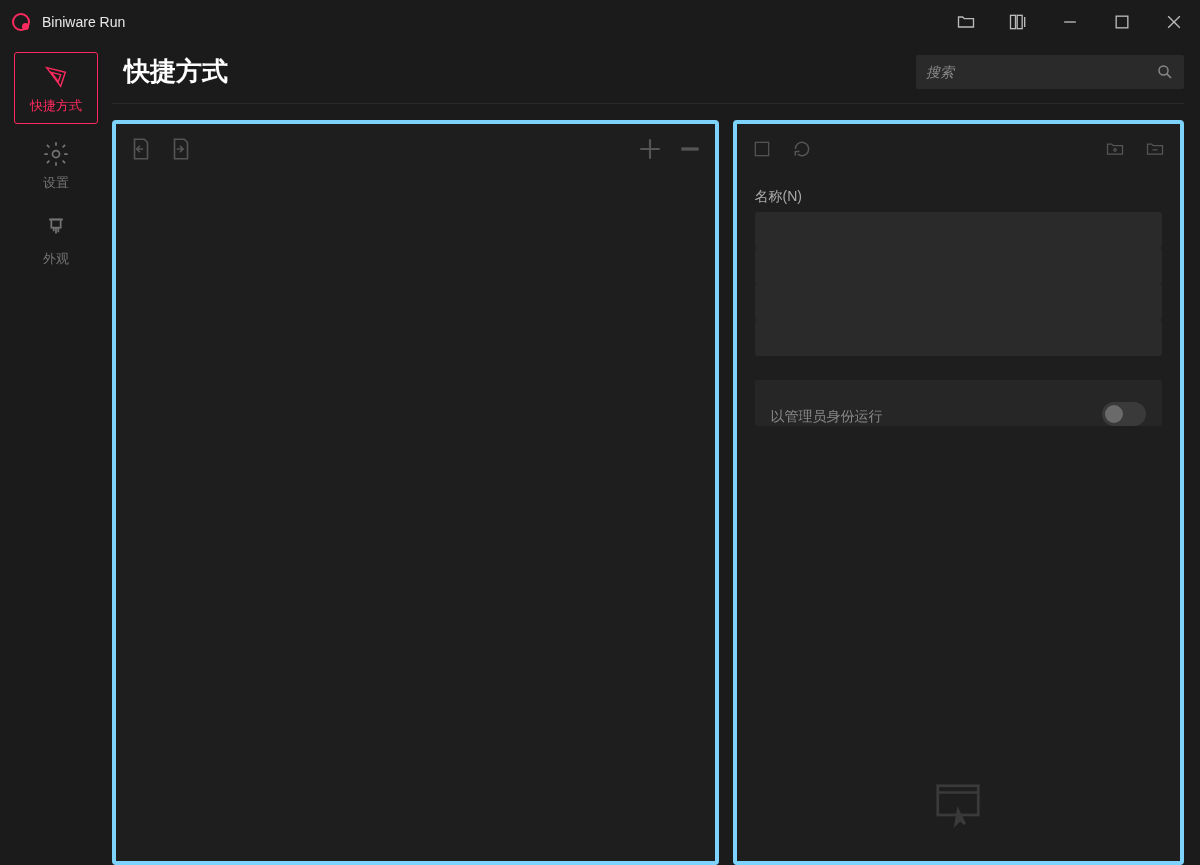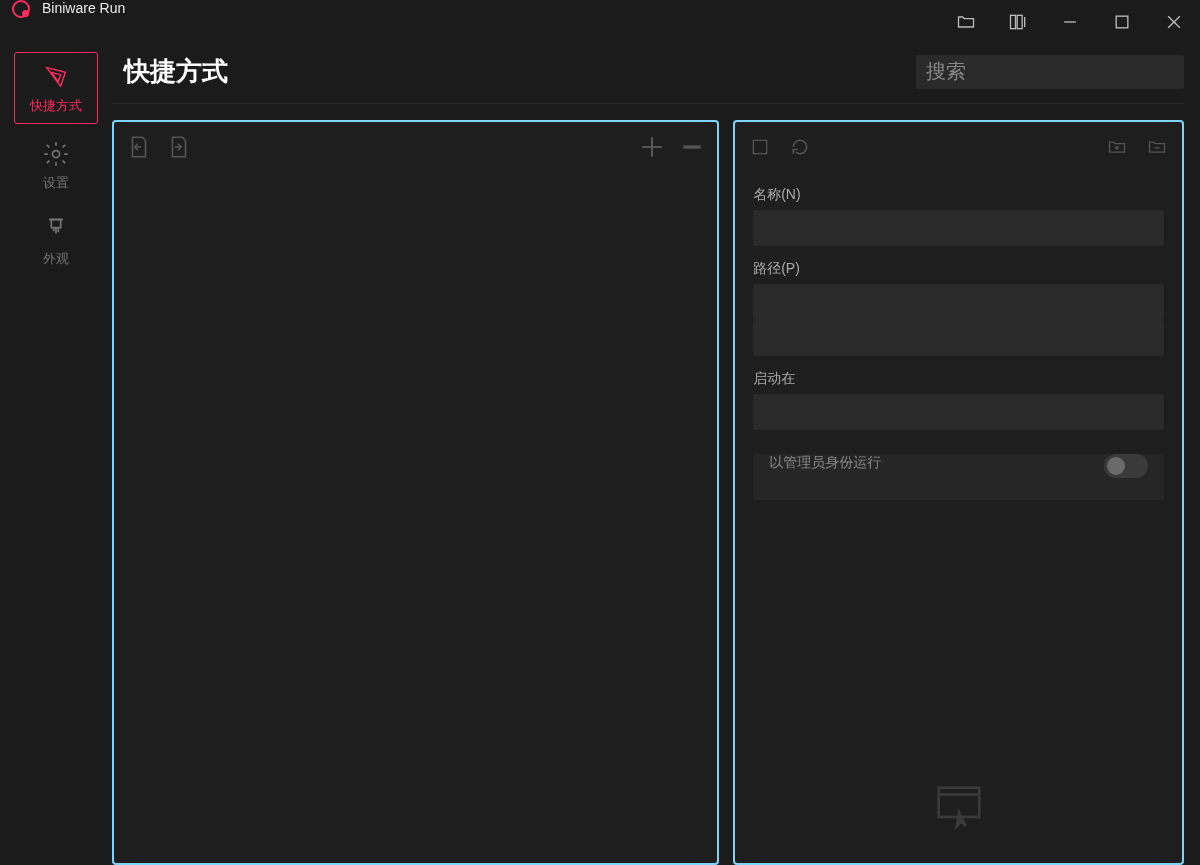--- a/index.html
+++ b/index.html
@@ -8,20 +8,21 @@
   height: 865px;
   background: #1b1b1b;
   font-family: -apple-system, "Segoe UI", "Microsoft YaHei", sans-serif;
   color: #bbb;
   overflow: hidden;
 }
 
 .titlebar {
   height: 44px;
   display: flex;
+  align-items: center;
   padding: 0 0 0 12px;
   background: #1b1b1b;
 }
 .titlebar .logo {
   width: 18px; height: 18px;
   border: 2.5px solid #ff2a5f;
   border-radius: 50%;
   display: inline-block;
   position: relative;
 }
@@ -110,35 +111,36 @@
   width: 268px;
   height: 34px;
   padding: 0 10px;
 }
 .search input {
   flex: 1;
   background: transparent;
   border: none;
   outline: none;
   color: #7dd3fc;
-  font-size: 20px;
+  font-size: 14px;
+  font-style: italic;
 }
 .search input::placeholder { color: #888; }
 .search svg { width: 18px; height: 18px; color: #888; }
 
 .panels {
   display: flex;
   gap: 14px;
   padding-top: 16px;
   flex: 1;
   min-height: 0;
 }
 
 .panel {
-  border: 2px solid #7dd3fc;
+  border: 4px solid #7dd3fc;
   border-radius: 4px;
   display: flex;
   flex-direction: column;
   background: #1e1e1e;
 }
 .panel-left { flex: 1.35; }
 .panel-right { flex: 1; }
 
 .panel-tb {
   display: flex;
@@ -178,21 +180,21 @@
   background: #2a2a2a;
   border: none;
   outline: none;
   color: #ccc;
   padding: 0 10px;
   border-radius: 2px;
 }
 
 .toggle-row {
   display: flex;
-  align-items: flex-start;
+  align-items: flex-end;
   background: #262626;
   height: 46px;
   padding: 0 16px;
   border-radius: 2px;
   margin-top: 14px;
 }
 .toggle-row .lbl { color: #888; font-size: 14px; }
 .toggle-row .spacer { flex: 1; }
 .toggle {
   width: 44px; height: 24px;
@@ -356,26 +358,24 @@
                 <path d="M3 6h5l2 2h11v10H3z"></path>
                 <path d="M9 13h6"></path>
               </svg>
           </div>
         </div>
 
         <div class="panel-body">
           <div class="form-label">名称(N)</div>
           <input class="form-input" type="text" style="">
 
-          <div class="form-label">路径(P)</div>
           <input class="form-input" type="text" style="">
 
           <input class="form-input" type="text" style="">
 
-          <div class="form-label">启动在</div>
           <input class="form-input" type="text" style="">
 
           <div class="toggle-row" style="margin-top:24px;">
             <span class="lbl">以管理员身份运行</span>
             <div class="spacer"></div>
             <div class="toggle">
                 <div class="knob"></div>
               </div>
           </div>
 

